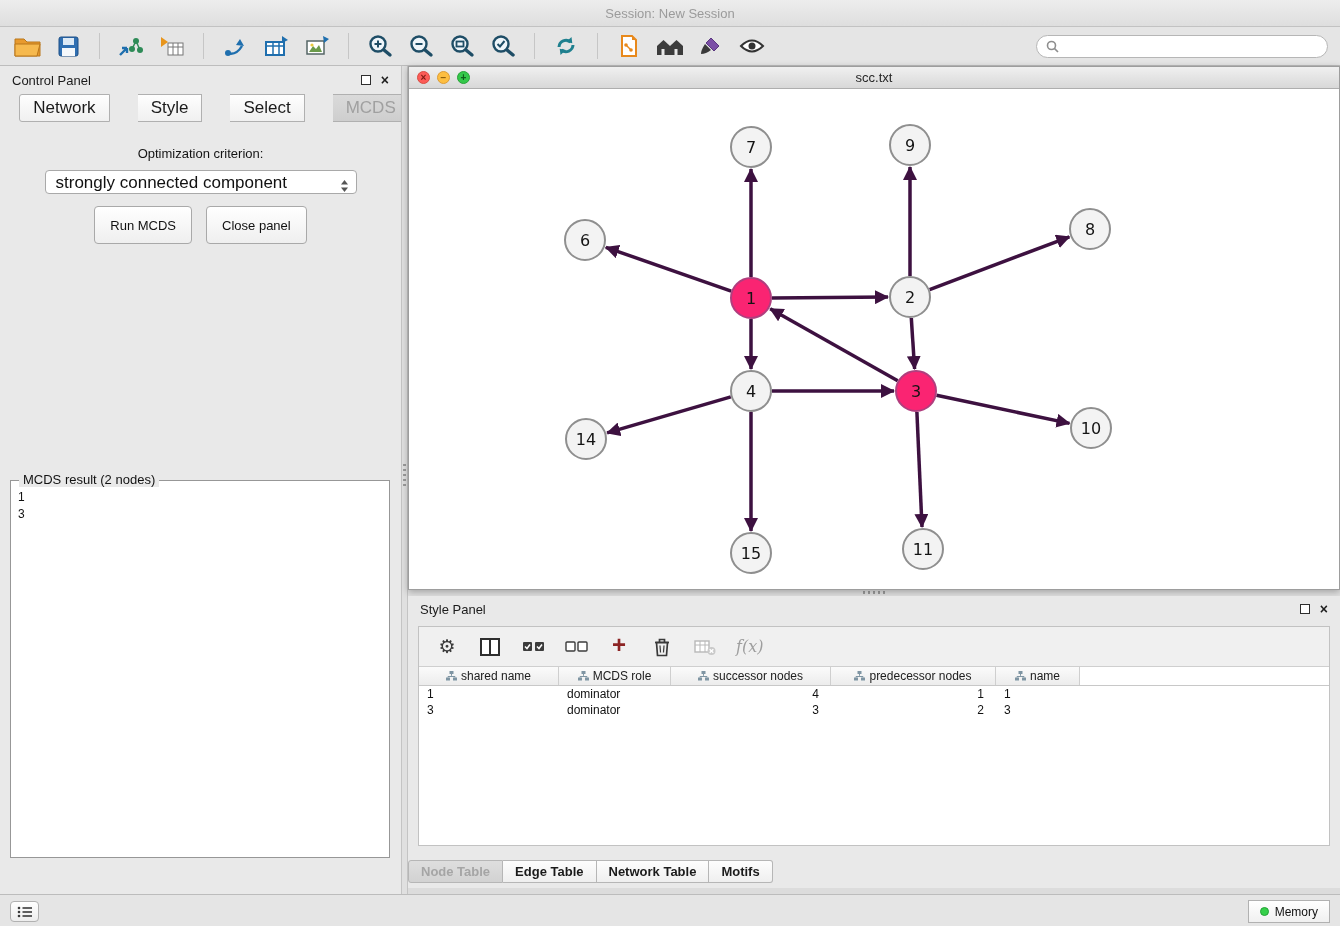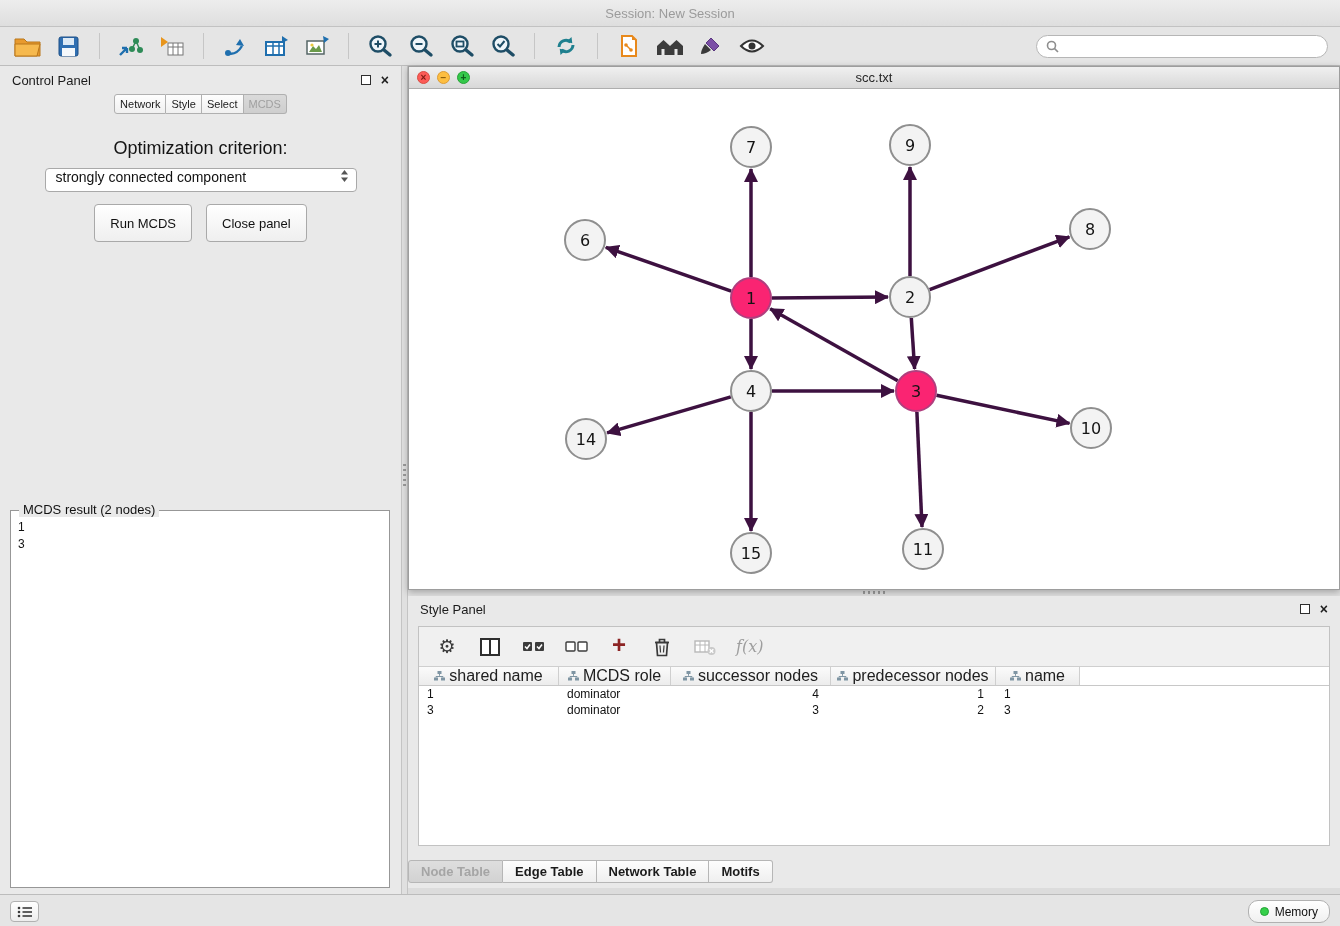--- a/index.html
+++ b/index.html
@@ -23,32 +23,32 @@
   .searchbox input { border:none; outline:none; flex:1; font-size:13px; background:transparent; color:#333; }
 
   
   .control-panel { position:absolute; left:0; top:66px; width:401px; height:828px; background:#e9e9e9; }
   .cp-header { height:28px; display:flex; align-items:center; padding:0 12px; font-size:13px; color:#1b1b1b; }
   .panel-ctrls { margin-left:auto; display:flex; align-items:center; gap:10px; }
   .float-icon { width:10px; height:10px; border:1.5px solid #2e2e2e; background:#fff; }
   .close-x { font-size:14px; font-weight:bold; color:#1f1f1f; line-height:1; }
   .cp-tabs { display:flex; justify-content:center; }
   .cp-tab { border:1px solid #b0b0b0; border-left:none; background:linear-gradient(#fefefe,#f0f0f0);
-    padding:3px 5px; font-size:11px; color:#1b1b1b; }
+    padding:3px 13px; font-size:17px; color:#1b1b1b;margin-left:28px; }
   .cp-tab:first-child { border-left:1px solid #b0b0b0; border-radius:3px 0 0 3px; }
   .cp-tab:last-child { border-radius:0 3px 3px 0; }
   .cp-tab.active { background:linear-gradient(#dadada,#cecece); color:#a0a0a0; }
-  .cp-opt-label { text-align:center; margin-top:24px; font-size:18px; color:#141414; }
+  .cp-opt-label { text-align:center; margin-top:24px; font-size:13px; color:#141414; }
   .cp-select { margin:9px auto 0; width:312px; height:24px; background:#fff; border:1px solid #a9a9a9;
-    border-radius:4px; display:flex; align-items:flex-start; padding:0 7px 0 10px; font-size:14px; color:#111; }
+    border-radius:4px; display:flex; align-items:flex-end; padding:0 7px 0 10px; font-size:17px; color:#111; }
   .cp-select .spacer { flex:1; }
   .cp-buttons { display:flex; justify-content:center; gap:14px; margin-top:12px; }
   .cp-btn { height:38px; padding:0 15px; border:1px solid #a9a9a9; border-radius:4px;
     background:linear-gradient(#ffffff,#efefef); font-size:13px; color:#111; display:flex; align-items:center; }
-  .result-box { position:absolute; left:10px; top:444px; width:380px; height:378px;
+  .result-box { position:absolute; left:10px; top:414px; width:380px; height:378px;
     border:1px solid #979797; background:#fff; }
   .result-legend { position:absolute; left:8px; top:-9px; background:#e9e9e9; padding:0 4px; font-size:13px; color:#121212; }
   .result-lines { padding:8px 0 0 7px; }
   .mcds-line { font-size:12px; line-height:17px; color:#111; }
 
   
   .v-splitter { position:absolute; left:401px; top:66px; width:7px; height:828px; background:#e0e0e0;
     border-left:1px solid #c4c4c4; border-right:1px solid #c4c4c4; }
   .v-splitter .grip { position:absolute; left:1px; top:398px; width:3px; height:22px;
     background:repeating-linear-gradient(#9a9a9a 0 2px, transparent 2px 5px); }
@@ -76,40 +76,40 @@
   .tp-header { height:26px; display:flex; align-items:center; padding:0 12px; font-size:13px; color:#1b1b1b; }
   .tp-body { position:absolute; left:10px; top:30px; width:912px; height:220px; background:#fff;
     border:1px solid #c2c2c2; }
   .tp-toolbar { height:40px; background:#f0f0f0; border-bottom:1px solid #cfcfcf;
     display:flex; align-items:center; gap:19px; padding:0 16px; }
   .tp-toolbar .tbtn { min-width:24px; height:28px; }
   .gear-glyph { font-size:19px; color:#3a3a3a; line-height:1; }
   .plus-glyph { font-size:24px; font-weight:bold; color:#8c2424; line-height:1; margin-top:-3px; }
   .fx-glyph { font-family:"DejaVu Serif","Liberation Serif",serif; font-style:italic; font-size:16px; color:#9e9e9e; }
   .tbl-header { height:19px; display:flex; background:linear-gradient(#fbfbfb,#ececec); border-bottom:1px solid #c8c8c8; }
-  .tbl-hcell { display:flex; align-items:center; justify-content:center; gap:4px; font-size:16px; color:#202020;
+  .tbl-hcell { display:flex; align-items:center; justify-content:center; gap:4px; font-size:12px; color:#202020;
     border-right:1px solid #cfcfcf; }
   .tbl-hfill { flex:1; background:#fff; }
   .tbl-row { height:16px; display:flex; font-size:12px; color:#111; background:#fff; }
   .cell { display:flex; align-items:center; padding:0 8px; overflow:hidden; white-space:nowrap; }
   .cell.num { justify-content:flex-end; padding-right:12px; }
   .w0 { width:140px; } .w1 { width:112px; } .w2 { width:160px; } .w3 { width:165px;align-items:center; } .w4 { width:84px; }
   .tp-tabs { position:absolute; left:0; right:0; bottom:5px; display:flex; justify-content:flex-start; }
   .tp-tab { border:1px solid #b6b6b6; border-left:none; padding:3px 12px; font-size:13px; font-weight:bold;
     color:#1b1b1b; background:linear-gradient(#fdfdfd,#efefef); }
   .tp-tab:first-child { border-left:1px solid #b6b6b6; border-radius:3px 0 0 3px; }
   .tp-tab:last-child { border-radius:0 3px 3px 0; }
   .tp-tab.active { background:linear-gradient(#dedede,#d2d2d2); color:#a5a5a5; }
 
   
   .statusbar { position:absolute; left:0; top:894px; width:1340px; height:32px; background:#e5e5e5;
     border-top:1px solid #bcbcbc; }
   .sb-left { position:absolute; left:10px; top:6px; width:29px; height:21px; border:1px solid #b1b1b1;
     border-radius:4px; background:linear-gradient(#fff,#ededed); display:flex; align-items:center; justify-content:center; }
-  .sb-memory { position:absolute; right:10px; top:5px; height:23px; border:1px solid #b1b1b1; border-radius:10px;
+  .sb-memory { position:absolute; right:10px; top:5px; height:23px; border:1px solid #b1b1b1; border-radius:0;
     background:linear-gradient(#ffffff,#f0f0f0); display:flex; align-items:center; gap:6px; padding:0 11px; font-size:12px; color:#111; }
   .green-dot { width:9px; height:9px; border-radius:50%; background:#35d04a; border:1px solid #23a336; }
 </style>
 </head>
 <body>
 
 <div class="app">
 
   <div class="titlebar">
     <span>Session: New Session</span>

